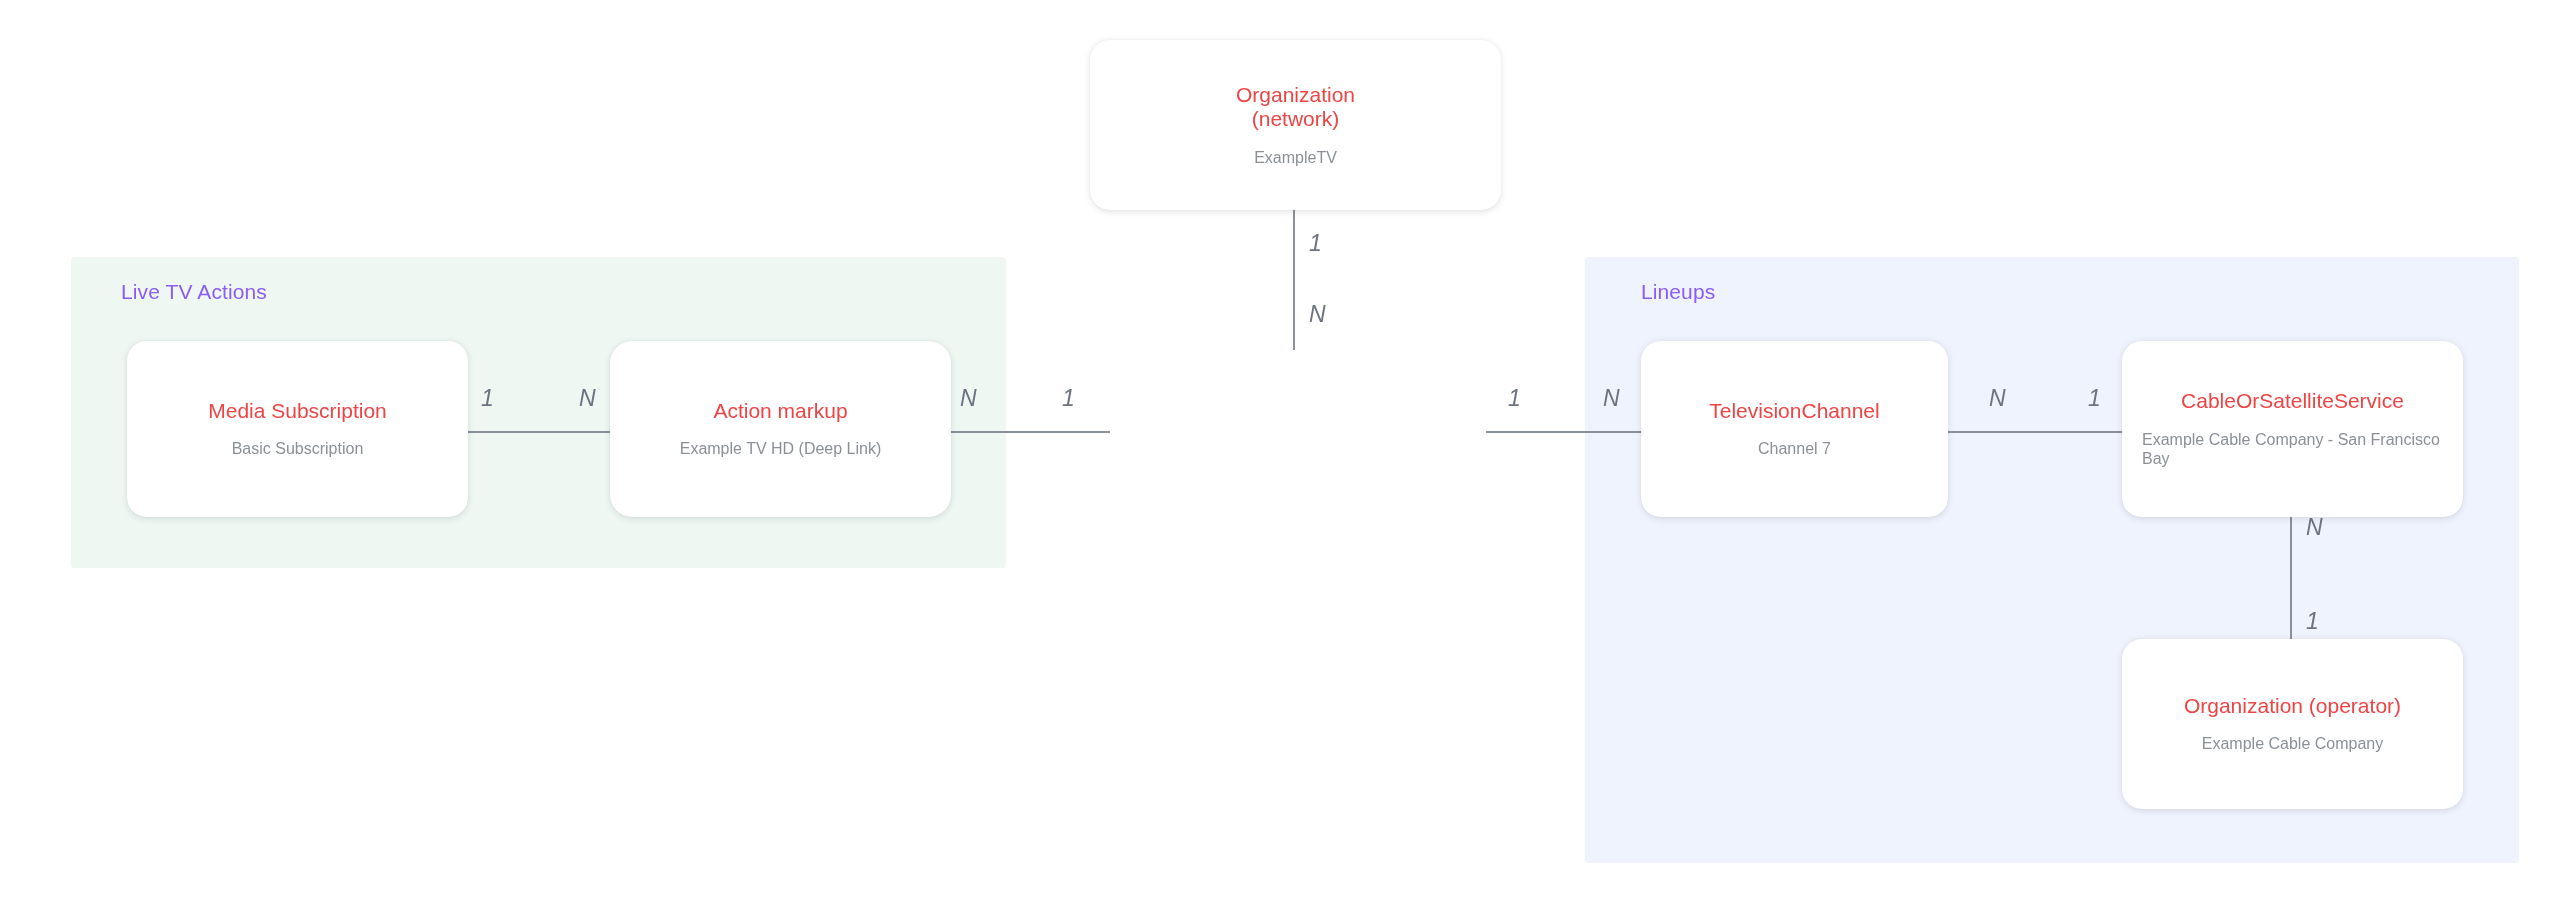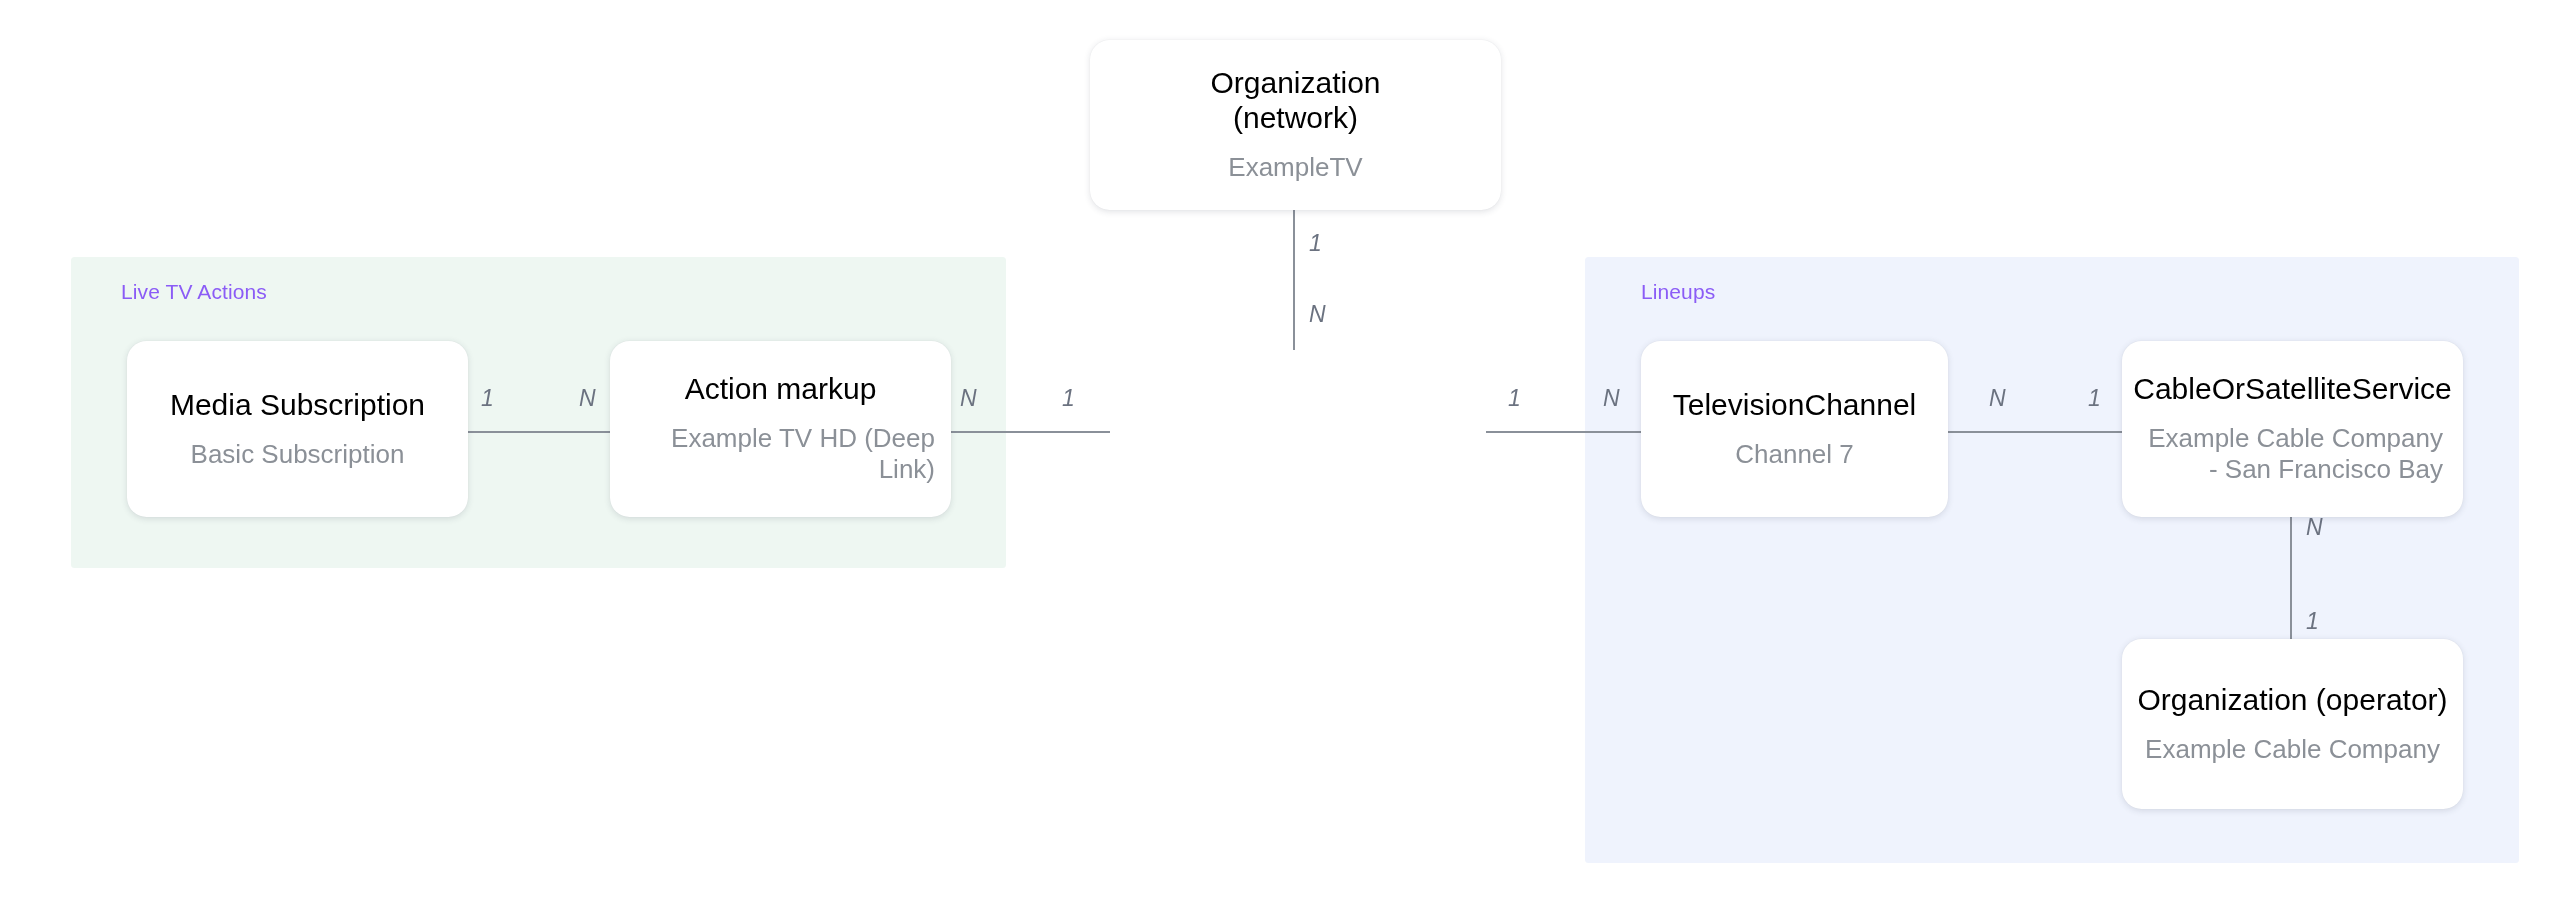--- a/index.html
+++ b/index.html
@@ -56,32 +56,32 @@
     border-radius: 19.5px;
     box-shadow: 0 1.8px 6.2px rgba(40,50,70,0.13), 0 0 0.9px rgba(40,50,70,0.10);
     display: flex;
     flex-direction: column;
     align-items: center;
     justify-content: center;
     box-sizing: border-box;
     padding: 8.8px 16px;
   }
   .node-title {
-    font-size: 30px;
-    color: #000000;
+    font-size: 21px;
+    color: #ef4444;
     text-align: center;
     line-height: 1.16;
     white-space: nowrap;
   }
   .node-title.wrap { white-space: normal; }
   .node-sub {
     margin-top: 16px;
-    font-size: 26px;
+    font-size: 16px;
     color: #8b9097;
-    text-align: right;
+    text-align: left;
     line-height: 1.22;
   }
 </style>
 </head>
 <body>
 
 <div id="canvas">
 
   <div class="group-panel" style="left:71px; top:257px; width:935px; height:311px; background:#eef7f2;"></div>
 
@@ -121,21 +121,21 @@
       <span>(network)</span>
     </div>
     <div class="node-sub">ExampleTV</div>
   </div>
 
   <div class="node" style="left:127px; top:341px; width:341px; height:176px;">
     <div class="node-title">Media Subscription</div>
     <div class="node-sub">Basic Subscription</div>
   </div>
 
-  <div class="node" style="left:610px; top:341px; width:341px; height:176px;">
+  <div class="node" style="left:610px; top:341px; width:341px; height:176px;border-radius:22px;">
     <div class="node-title">Action markup</div>
     <div class="node-sub">Example TV HD (Deep Link)</div>
   </div>
 
 
   <div class="node" style="left:1641px; top:341px; width:307px; height:176px;">
     <div class="node-title">TelevisionChannel</div>
     <div class="node-sub">Channel 7</div>
   </div>
 

